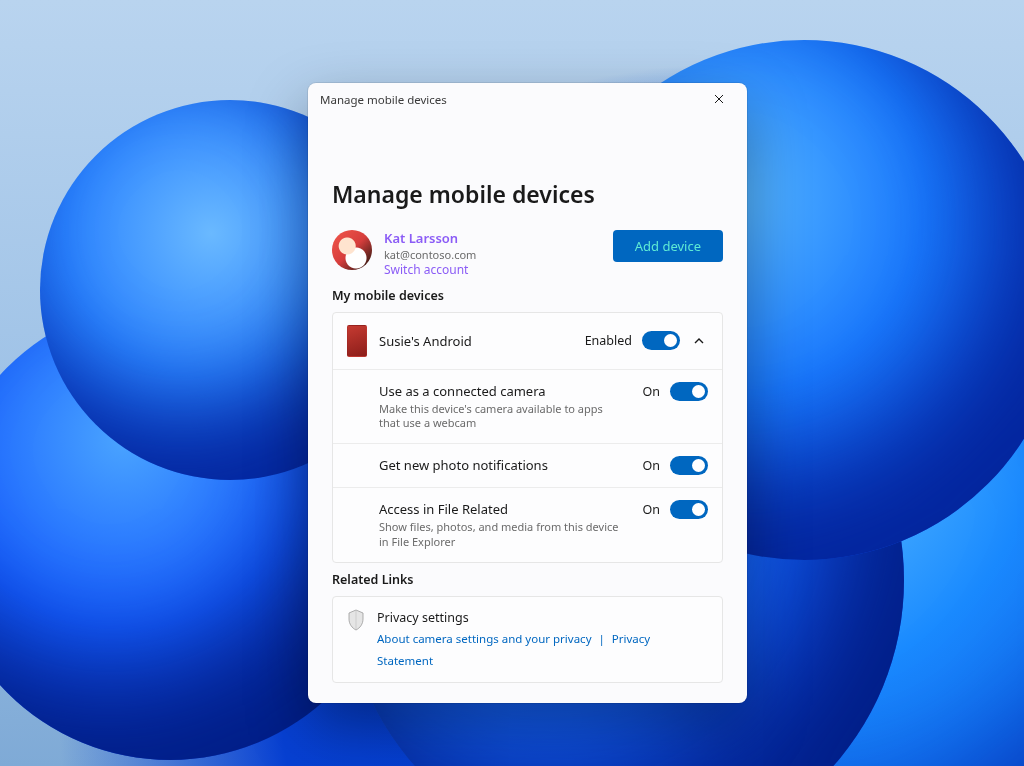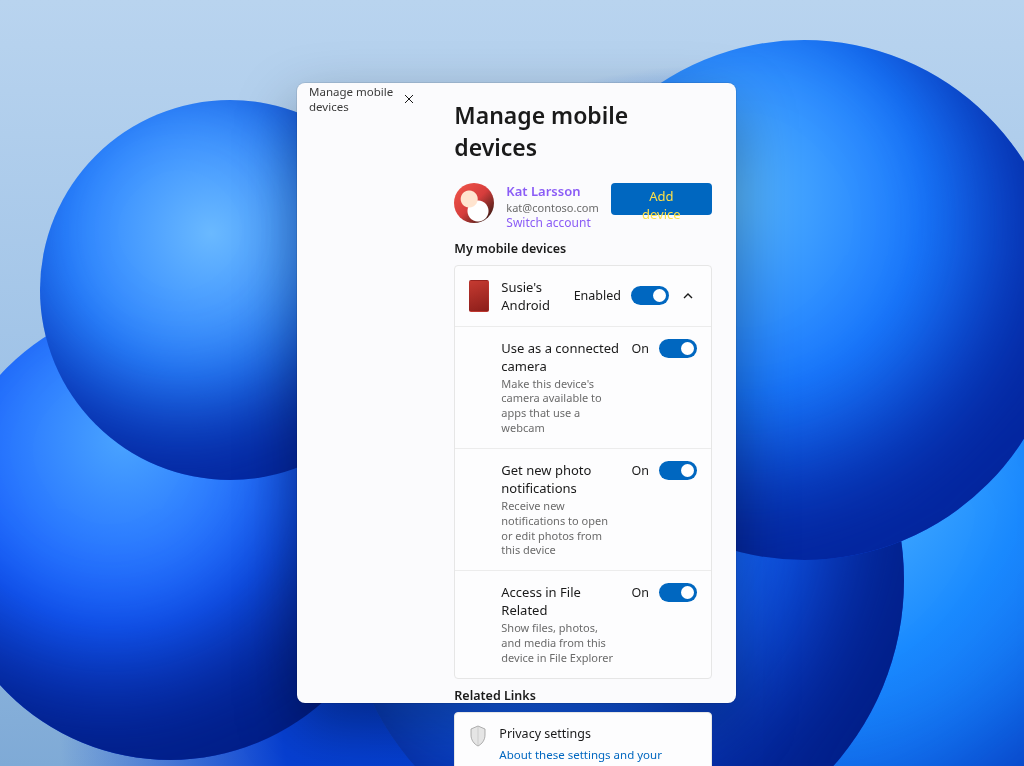--- a/index.html
+++ b/index.html
@@ -25,24 +25,24 @@
       box-shadow:inset -60px -80px 120px #021e86;}
   .p4{width:380px;height:380px;left:40px;top:100px;
       background:radial-gradient(circle at 45% 35%, #6ab9ff 0%, #2a83ff 45%, #0c52e6 85%);
       box-shadow:inset -50px -60px 100px #04259c;}
   .p5{width:640px;height:640px;right:-200px;top:260px;
       background:radial-gradient(circle at 30% 25%, #6cc8ff 0%, #1a8bff 40%, #0a58e6 78%);
       box-shadow:inset -80px -60px 140px #032aa7;}
 
   
   .window{
-    position:absolute;left:297px;top:83px;width:439px;height:620px;
+    position:absolute;left:308px;top:83px;width:439px;height:620px;
     background:#fbfbfd;border-radius:8px;
     box-shadow:0 24px 60px rgba(0,0,0,.35), 0 0 0 1px rgba(0,0,0,.08);
-    display:flex;flex-direction:row;justify-content:space-between;
+    display:flex;flex-direction:column;justify-content:space-between;
   }
   .titlebar{display:flex;align-items:center;height:32px;padding:0 6px 0 12px;color:#1a1a1a;}
   .titlebar-title{font-size:11.5px;color:#3a3a3a;}
   .spacer{flex:1;}
   .winbtn{width:44px;height:32px;display:flex;align-items:center;justify-content:center;border-radius:4px;}
   .winbtn svg{width:10px;height:10px;}
 
   .content{padding:4px 24px 20px;}
   h1{font-size:23px;font-weight:600;margin:12px 0 20px;color:#1a1a1a;}
 
@@ -51,21 +51,21 @@
     background:
       radial-gradient(circle at 38% 40%, #ffe4cf 0 8px, rgba(0,0,0,0) 9px),
       radial-gradient(circle at 60% 70%, #ffffff 0 10px, rgba(0,0,0,0) 11px),
       linear-gradient(135deg,#f2574b 0%,#d63d3c 50%,#3b1b14 90%);
   }
   .profile-text{line-height:1.35;}
   .profile-name{font-size:13px;font-weight:600;color:#8b5cf6;}
   .profile-email{font-size:11px;color:#6b6b6b;}
   .profile-link{font-size:12px;color:#8b5cf6;}
   .add-btn{
-    margin-left:auto;background:#0067c0;color:#fde047;border:none;border-radius:4px;
+    margin-left:auto;background:#0067c0;color:#5eead4;border:none;border-radius:4px;
     font-size:13px;height:32px;padding:4px 22px;font-family:inherit;cursor:pointer;
   }
 
   .section-label{font-size:12.5px;font-weight:600;color:#1a1a1a;margin:8px 0 8px;}
 
   .card{border:1px solid #e6e6e6;border-radius:4px;background:#fdfdfe;}
   .row{display:flex;align-items:center;padding:12px 14px;gap:12px;}
   .sep{height:1px;background:#ececec;margin:0 0;}
   .device-icon{width:18px;height:30px;border-radius:2px;border:1px solid #b92f2f20;
     background:linear-gradient(160deg,#c53a31 0%,#8c1e1a 100%);flex:0 0 18px;}
@@ -147,21 +147,20 @@
             <div class="row-right">
               <span class="status-text">On</span>
               <div class="toggle"></div>
             </div>
           </div>
           <div class="sep"></div>
 
           <div class="row">
             <div>
               <div class="row-title">Get new photo notifications</div>
-              <div class="row-sub">Receive new notifications to open or edit photos from this device</div>
             </div>
             <div class="row-right">
               <span class="status-text">On</span>
               <div class="toggle"></div>
             </div>
           </div>
           <div class="sep"></div>
 
           <div class="row">
             <div>
@@ -180,21 +179,21 @@
 
       <div class="card">
         <div class="privacy-row">
           <svg class="shield" viewBox="0 0 18 22">
             <path d="M9 1 L16 4 V10 C16 15 13 19 9 21 C5 19 2 15 2 10 V4 Z" fill="#e5e5e5" stroke="#9a9a9a" stroke-width="0.8"></path>
             <path d="M9 1 V21" stroke="#bdbdbd" stroke-width="0.6"></path>
           </svg>
           <div>
             <div class="row-title" style="font-size:12.5px">Privacy settings</div>
             <div>
-              <span class="link">About these settings and your privacy</span><span class="pipe"> | </span><span class="link">Privacy Statement</span>
+              <span class="link">About camera settings and your privacy</span><span class="pipe"> | </span><span class="link">Privacy Statement</span>
             </div>
           </div>
         </div>
       </div>
 
     </div>
   </div>
 </div>
 
 </body></html>

